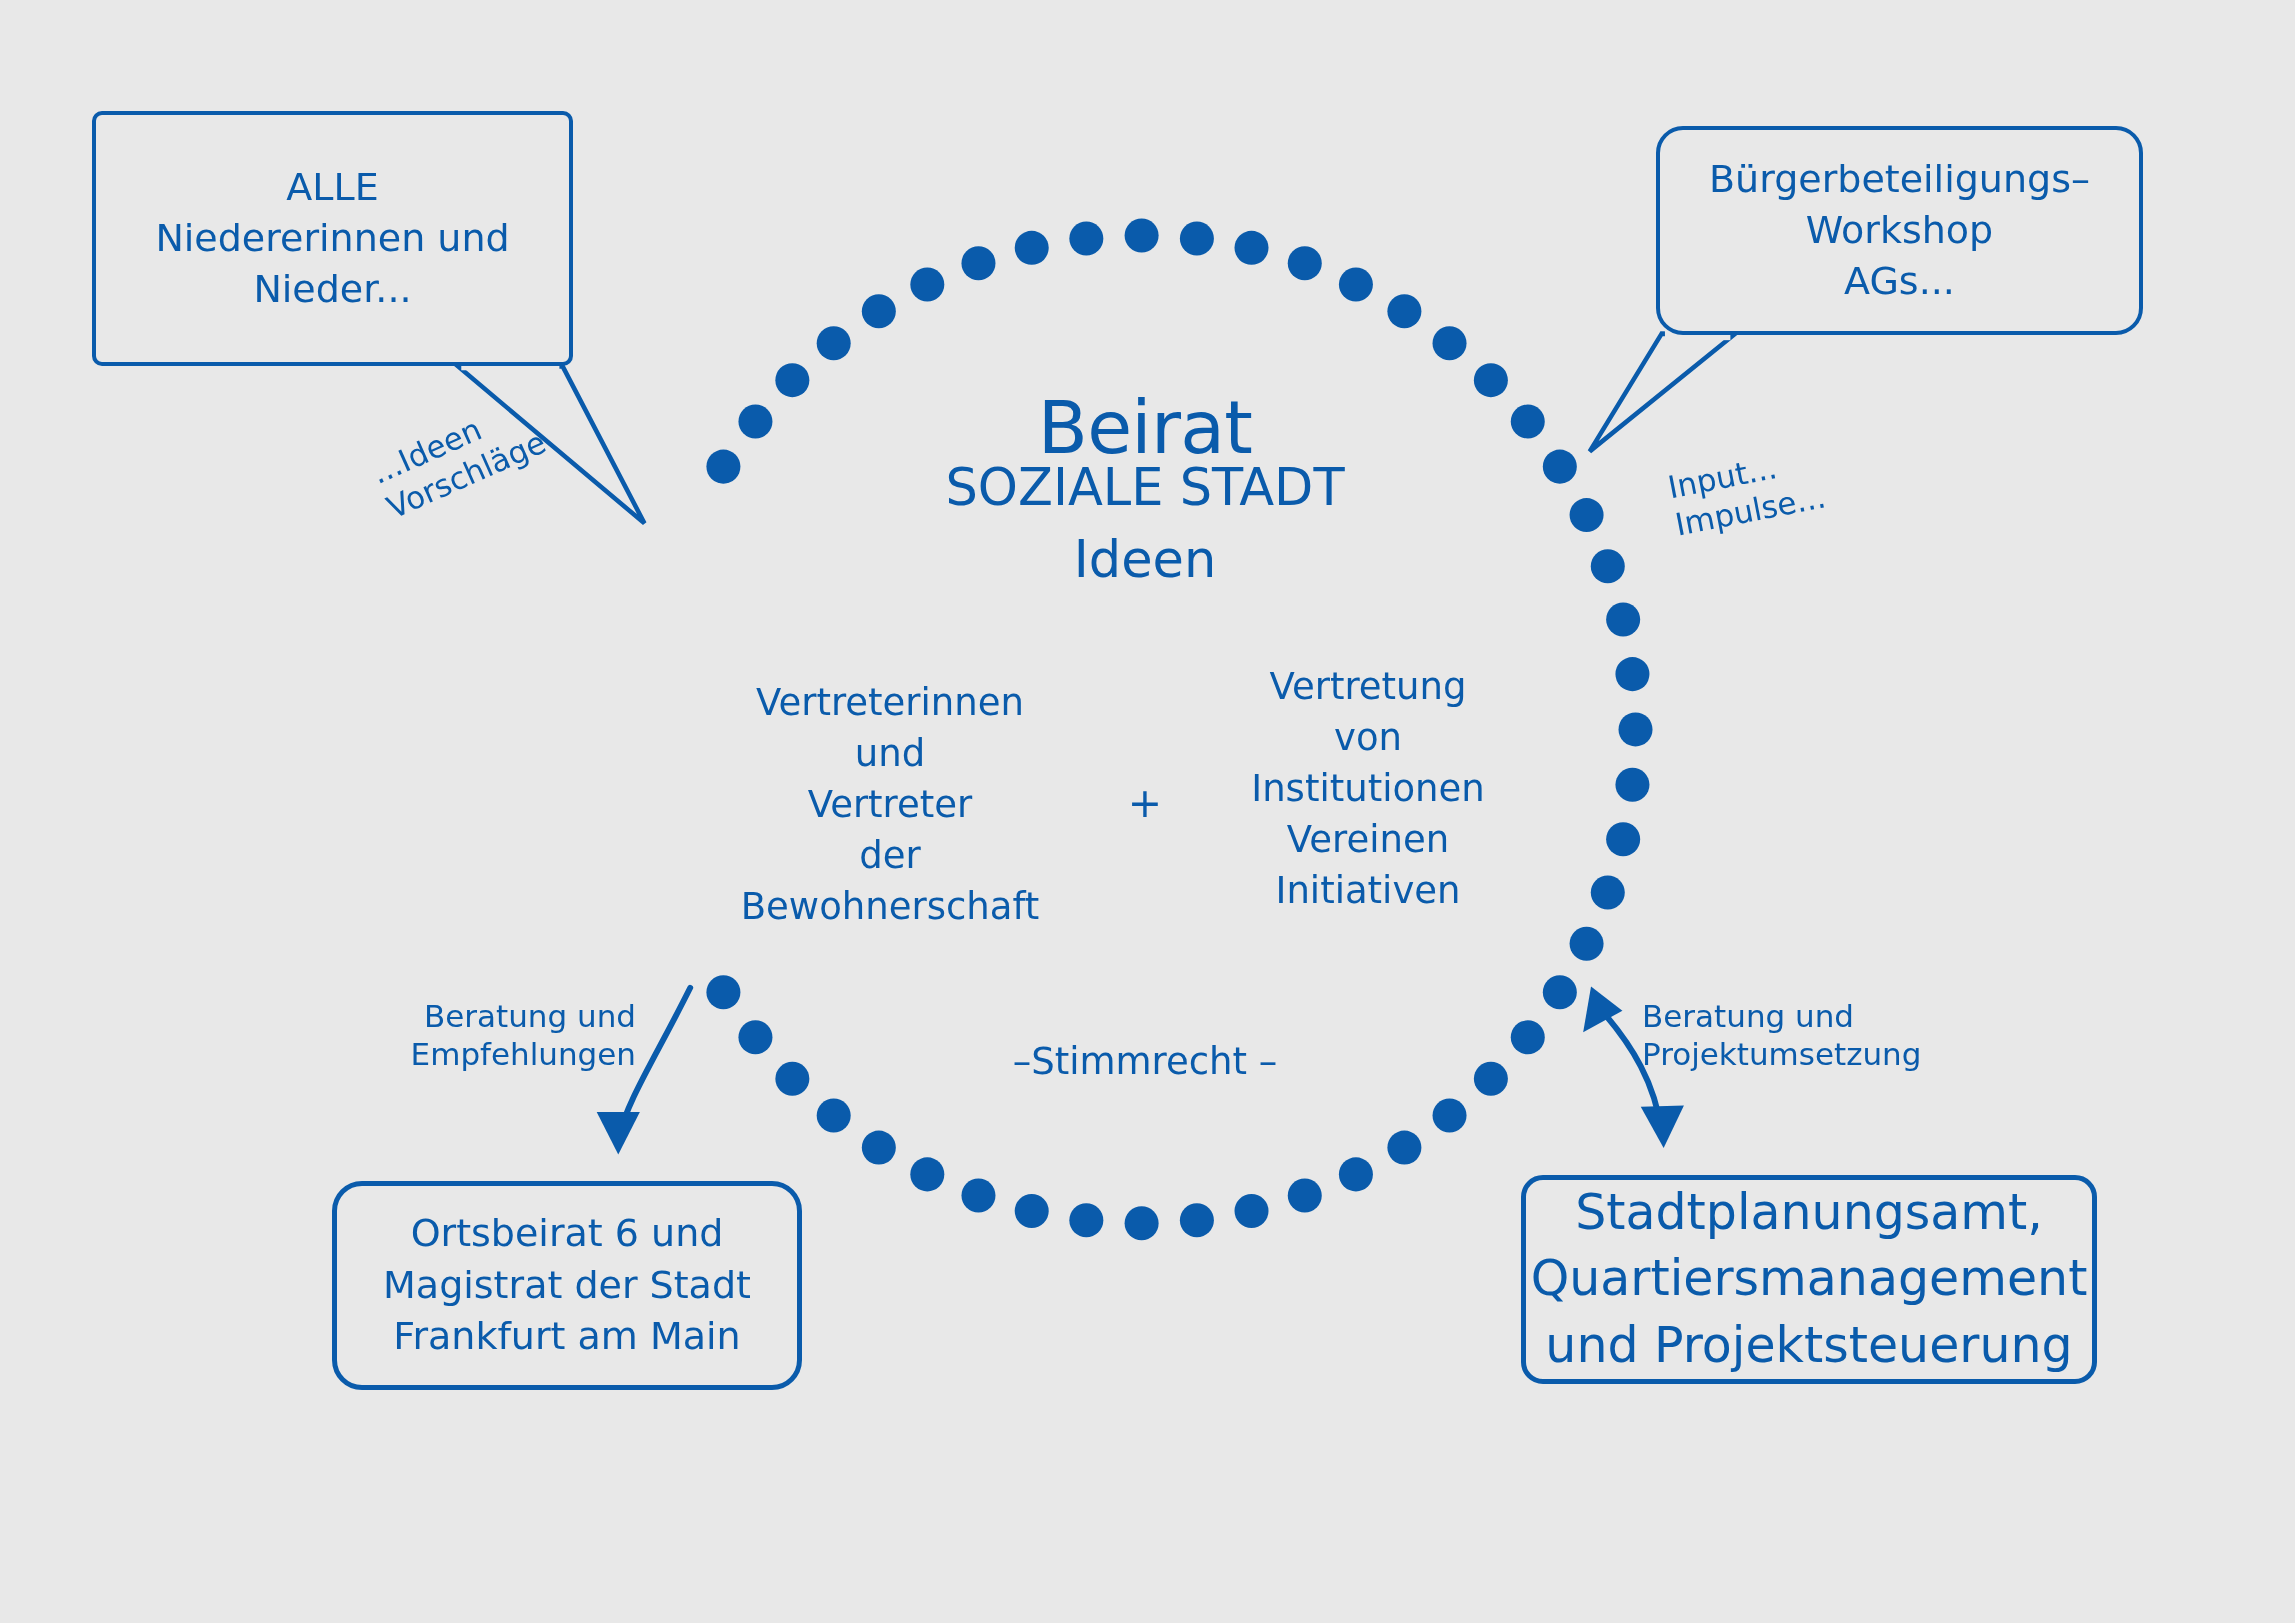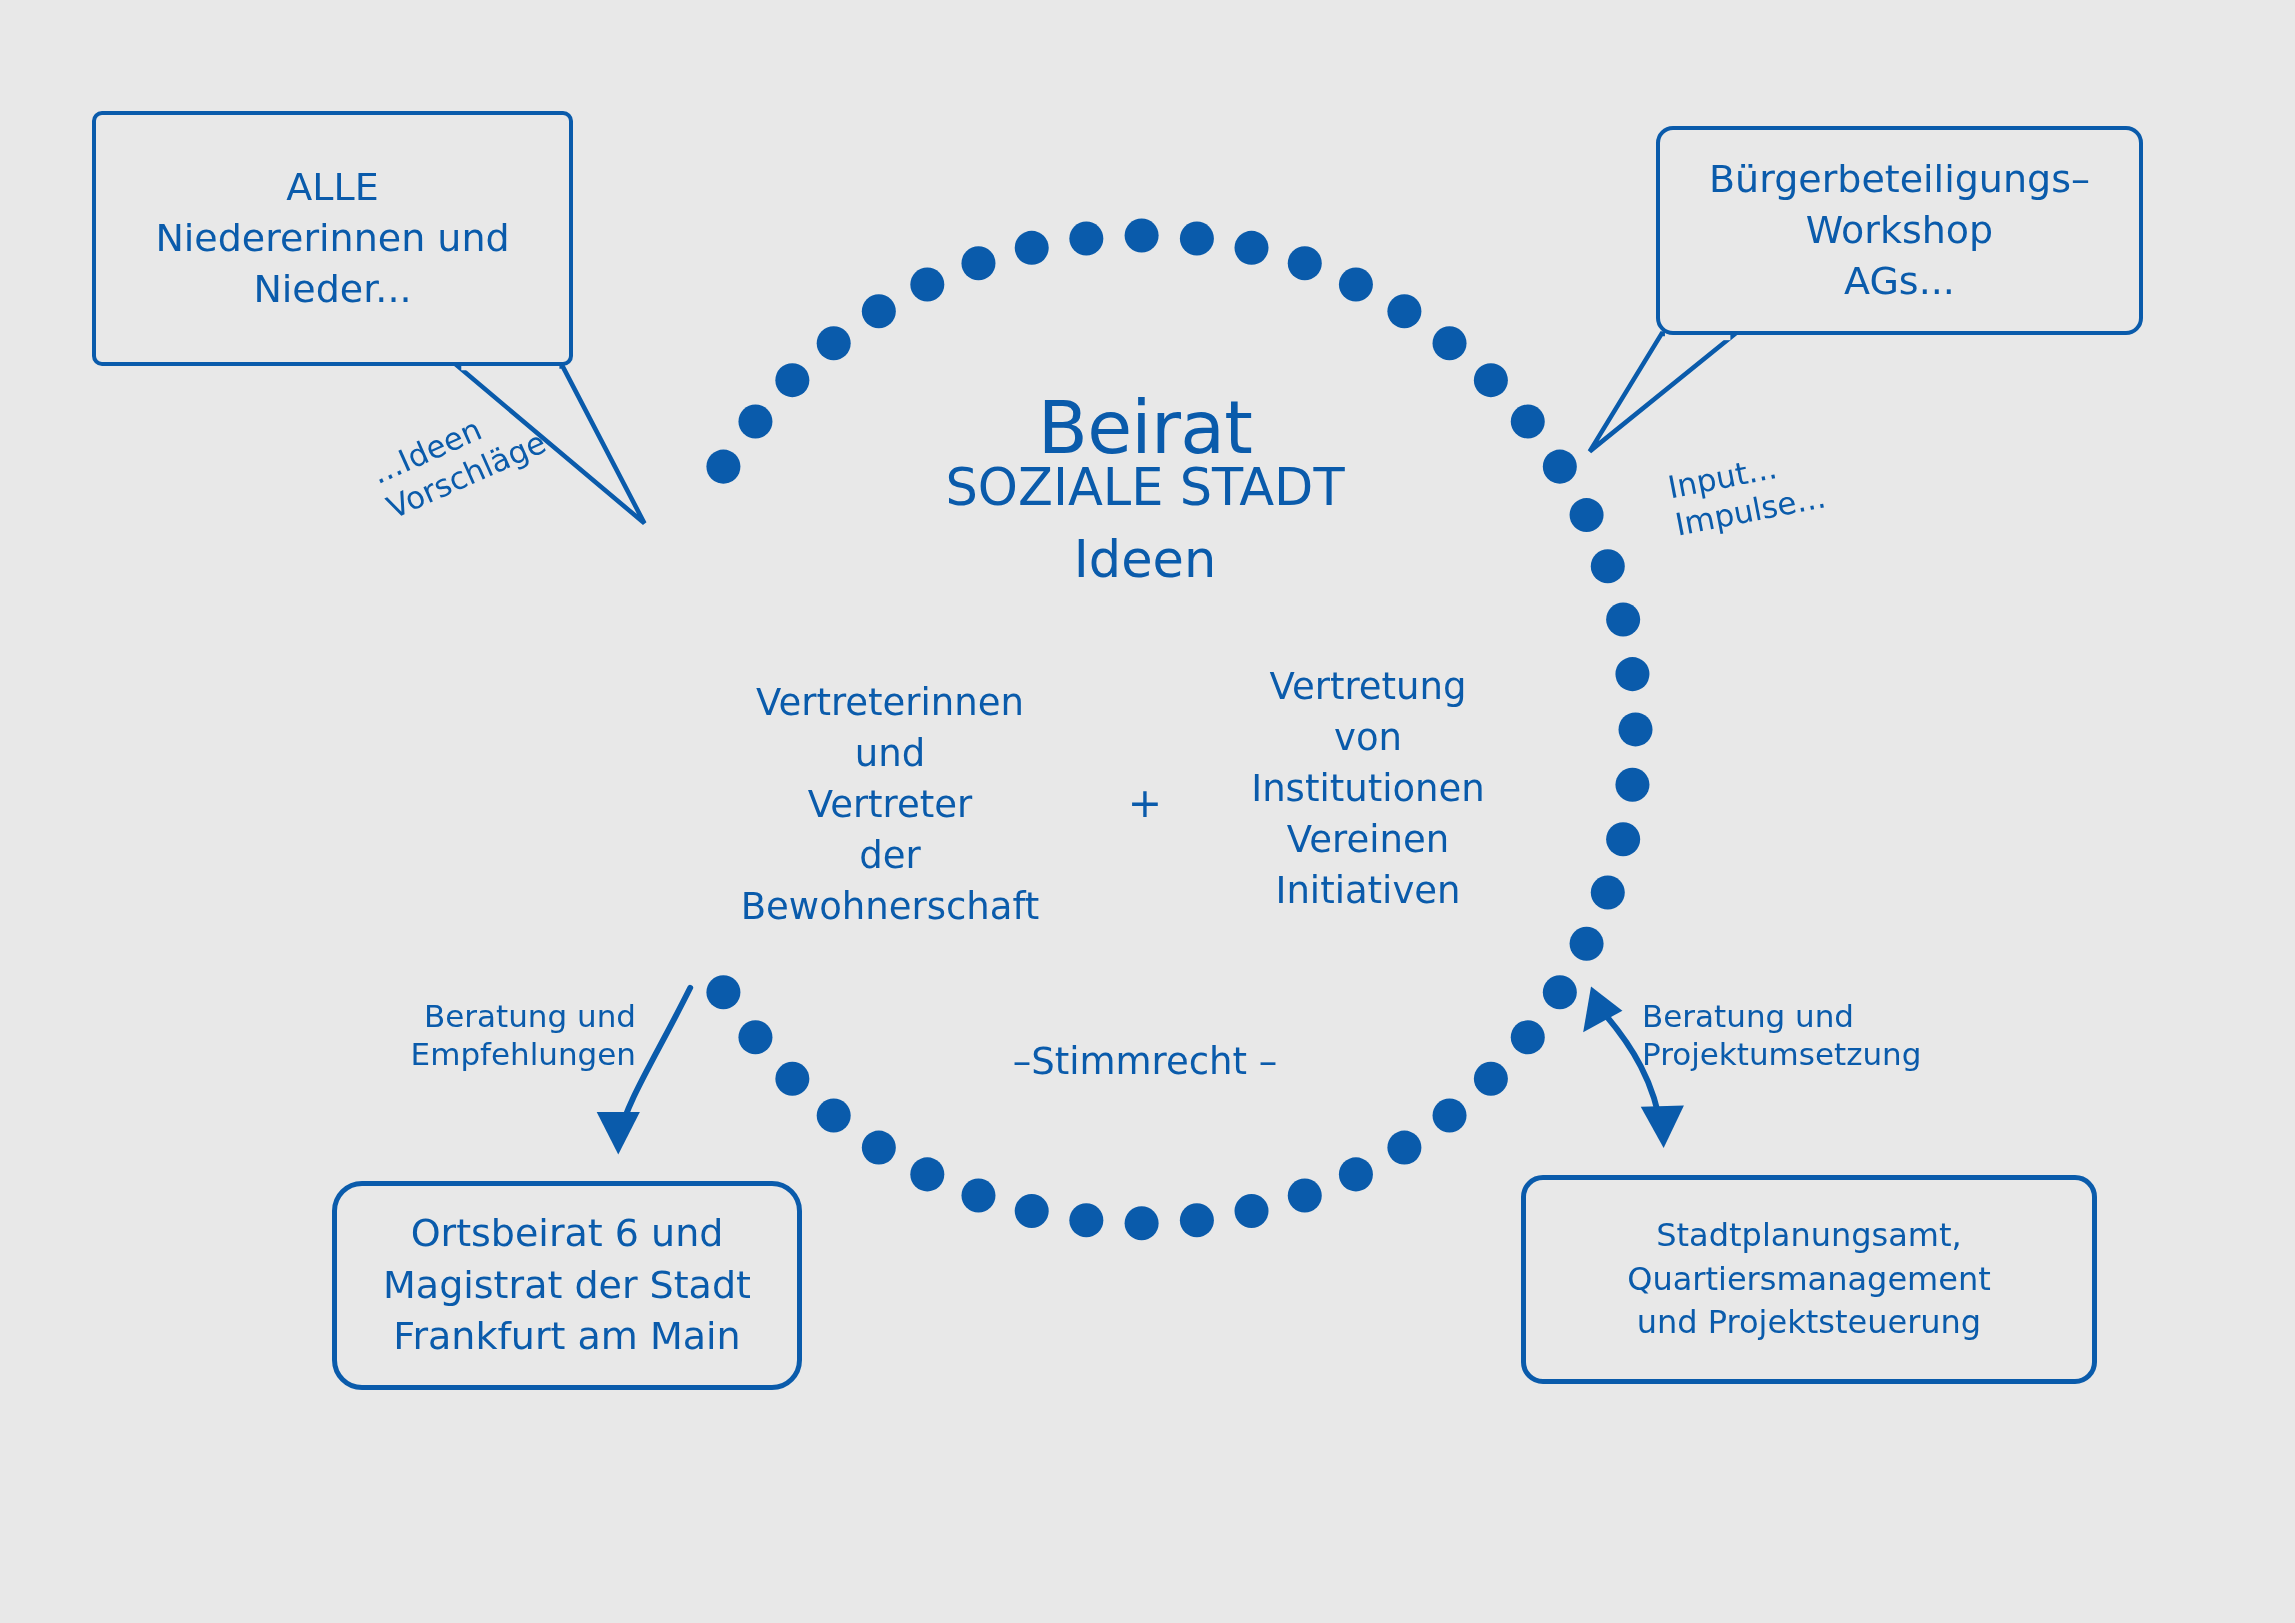--- a/index.html
+++ b/index.html
@@ -112,38 +112,38 @@
     line-height: 1.34;
     border-radius: 10px;
   }
   #box-buerger {
     left: 1656px;
     top: 126px;
     width: 487px;
     height: 209px;
     font-size: 38px;
     line-height: 1.34;
-    border-radius: 17px;
+    border-radius: 27px;
   }
   #box-ortsbeirat {
     left: 332px;
     top: 1181px;
     width: 470px;
     height: 209px;
     font-size: 38px;
     line-height: 1.36;
     border-radius: 30px;
     border-width: 5.9px;
   }
   #box-stadtplanung {
     left: 1521px;
     top: 1175px;
     width: 576px;
     height: 209px;
-    font-size: 32px;
+    font-size: 49px;
     line-height: 1.36;
     border-radius: 22px;
     border-width: 5.9px;
   }
   
   .edge-label {
     position: absolute;
     color: #0a5bab;
     font-size: 31px;
     white-space: pre-line;

